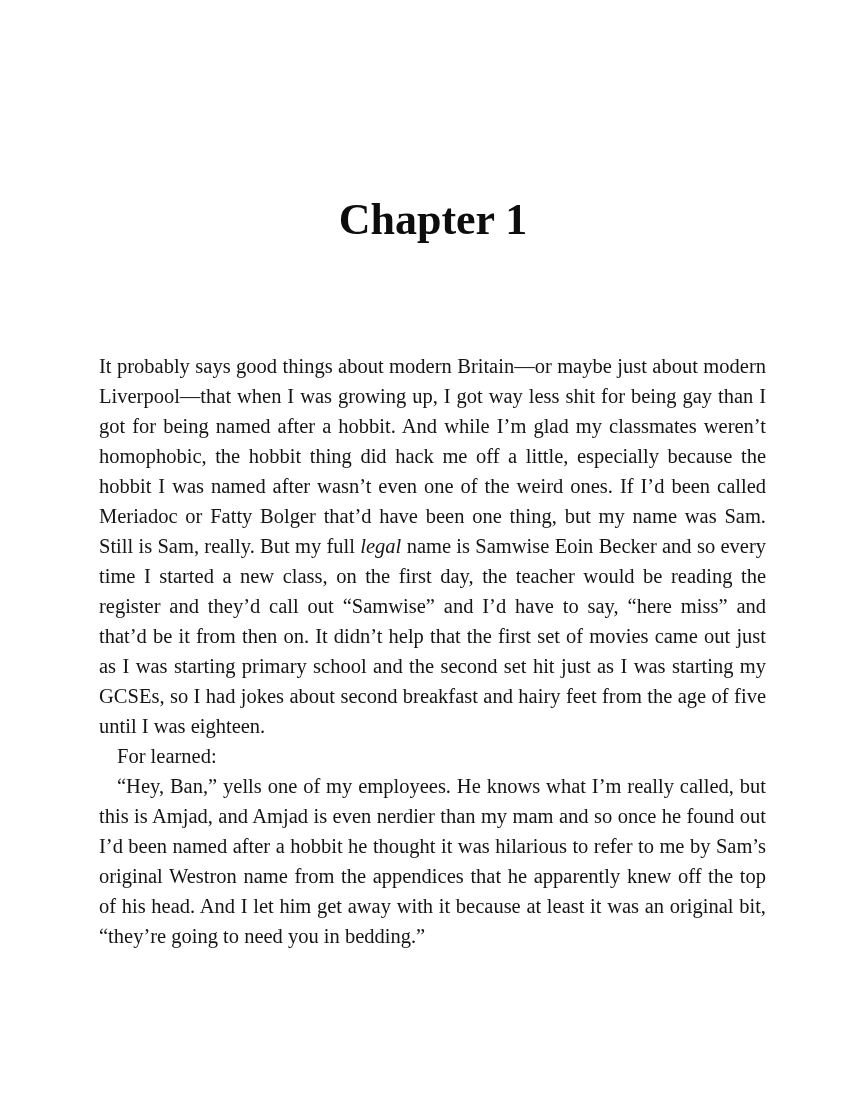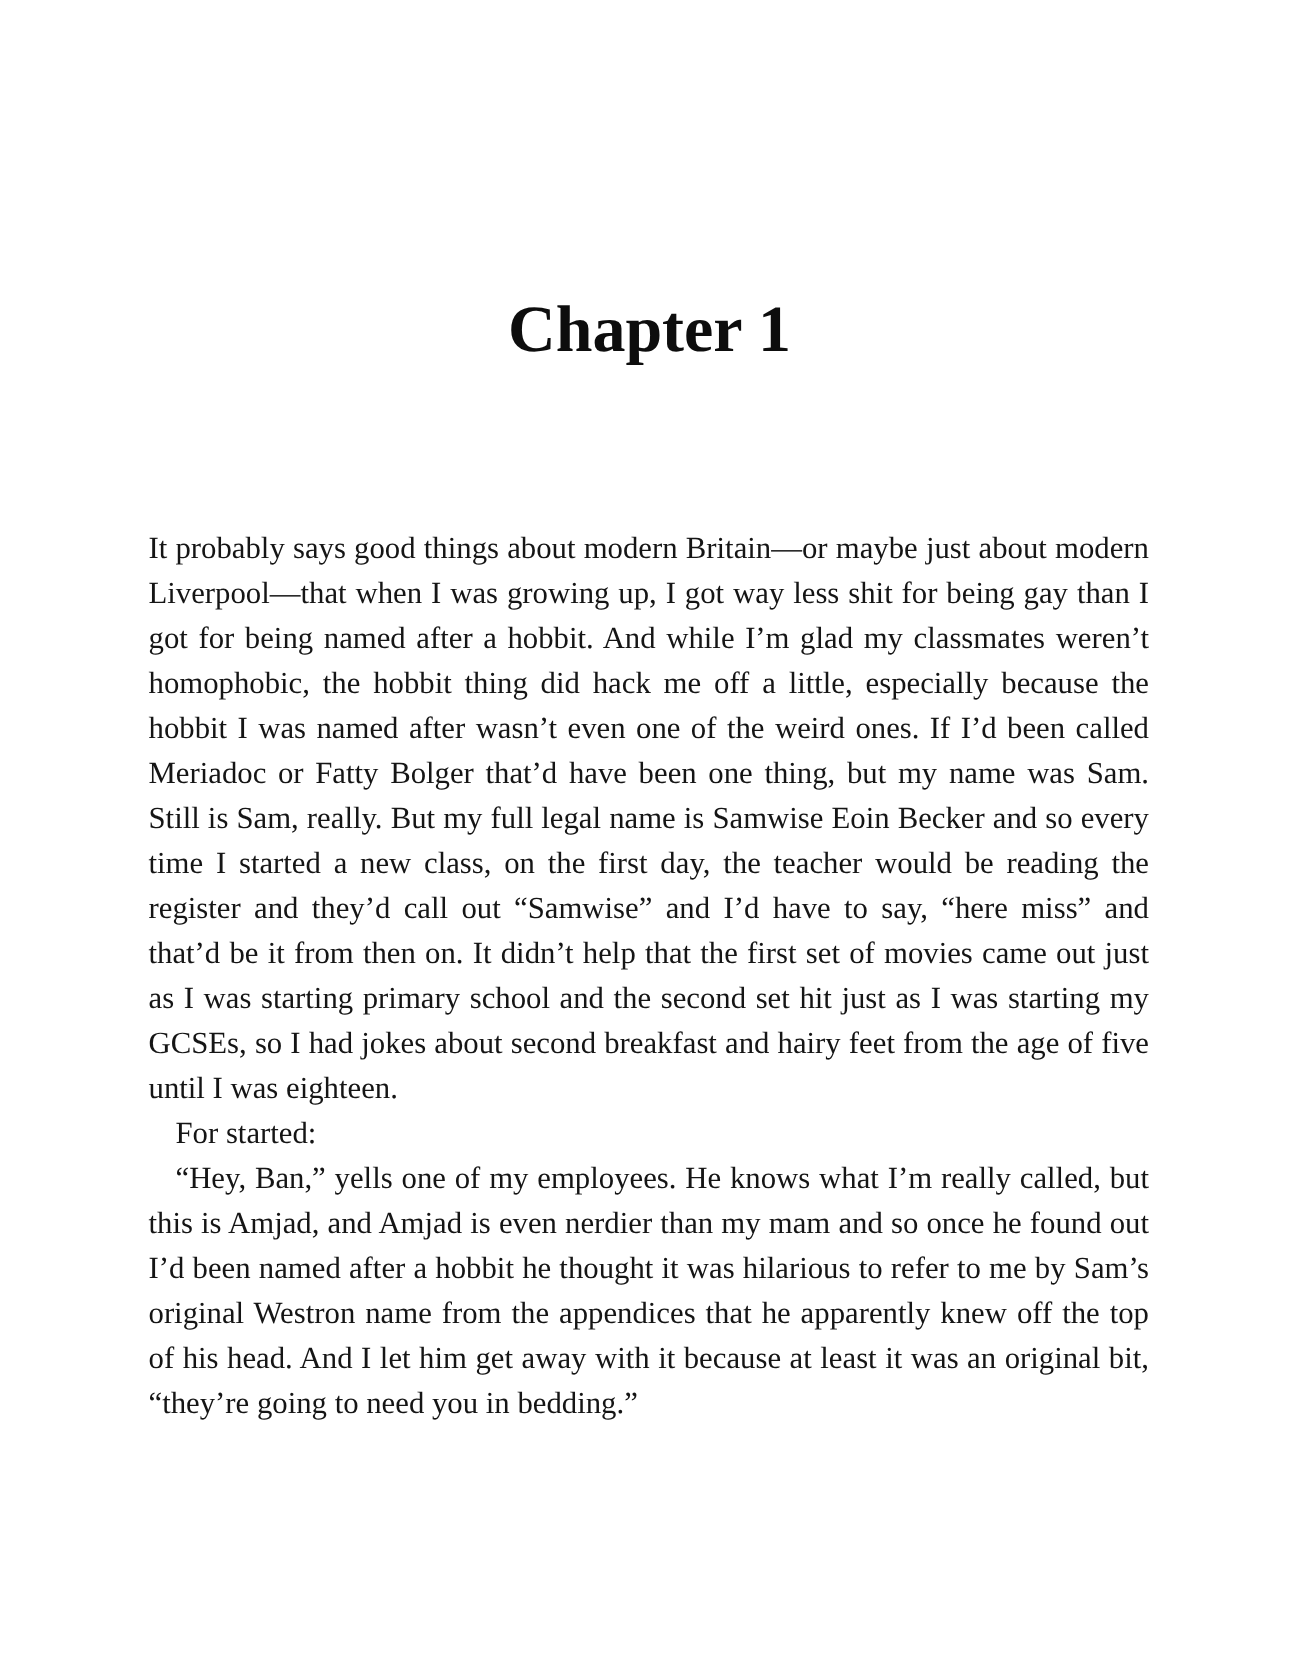--- a/index.html
+++ b/index.html
@@ -39,32 +39,33 @@
     text-justify: inter-word;
   }
   .para {
     margin: 0;
     padding: 0;
   }
   .para.indented {
     text-indent: 18px;
   }
   .seg-italic {
+    font-style: italic;
   }
 </style>
 </head>
 <body>
 
 <div class="page">
 
   <h1 class="chapter-title">Chapter 1</h1>
 
   <div class="body-text">
 
     <p class="para"><span>It probably says good things about modern Britain—or maybe just about modern Liverpool—that when I was growing up, I got way less shit for being gay than I got for being named after a hobbit. And while I’m glad my classmates weren’t homophobic, the hobbit thing did hack me off a little, especially because the hobbit I was named after wasn’t even one of the weird ones. If I’d been called Meriadoc or Fatty Bolger that’d have been one thing, but my name was Sam. Still is Sam, really. But my full </span><span class="seg-italic">legal</span><span> name is Samwise Eoin Becker and so every time I started a new class, on the first day, the teacher would be reading the register and they’d call out “Samwise” and I’d have to say, “here miss” and that’d be it from then on. It didn’t help that the first set of movies came out just as I was starting primary school and the second set hit just as I was starting my GCSEs, so I had jokes about second breakfast and hairy feet from the age of five until I was eighteen.</span></p>
 
 
-    <p class="para indented">For started:</p>
+    <p class="para indented">For learned:</p>
 
     <p class="para indented">“Hey, Ban,” yells one of my employees. He knows what I’m really called, but this is Amjad, and Amjad is even nerdier than my mam and so once he found out I’d been named after a hobbit he thought it was hilarious to refer to me by Sam’s original Westron name from the appendices that he apparently knew off the top of his head. And I let him get away with it because at least it was an original bit, “they’re going to need you in bedding.”</p>
 
   </div>
 </div>
 
 </body></html>

